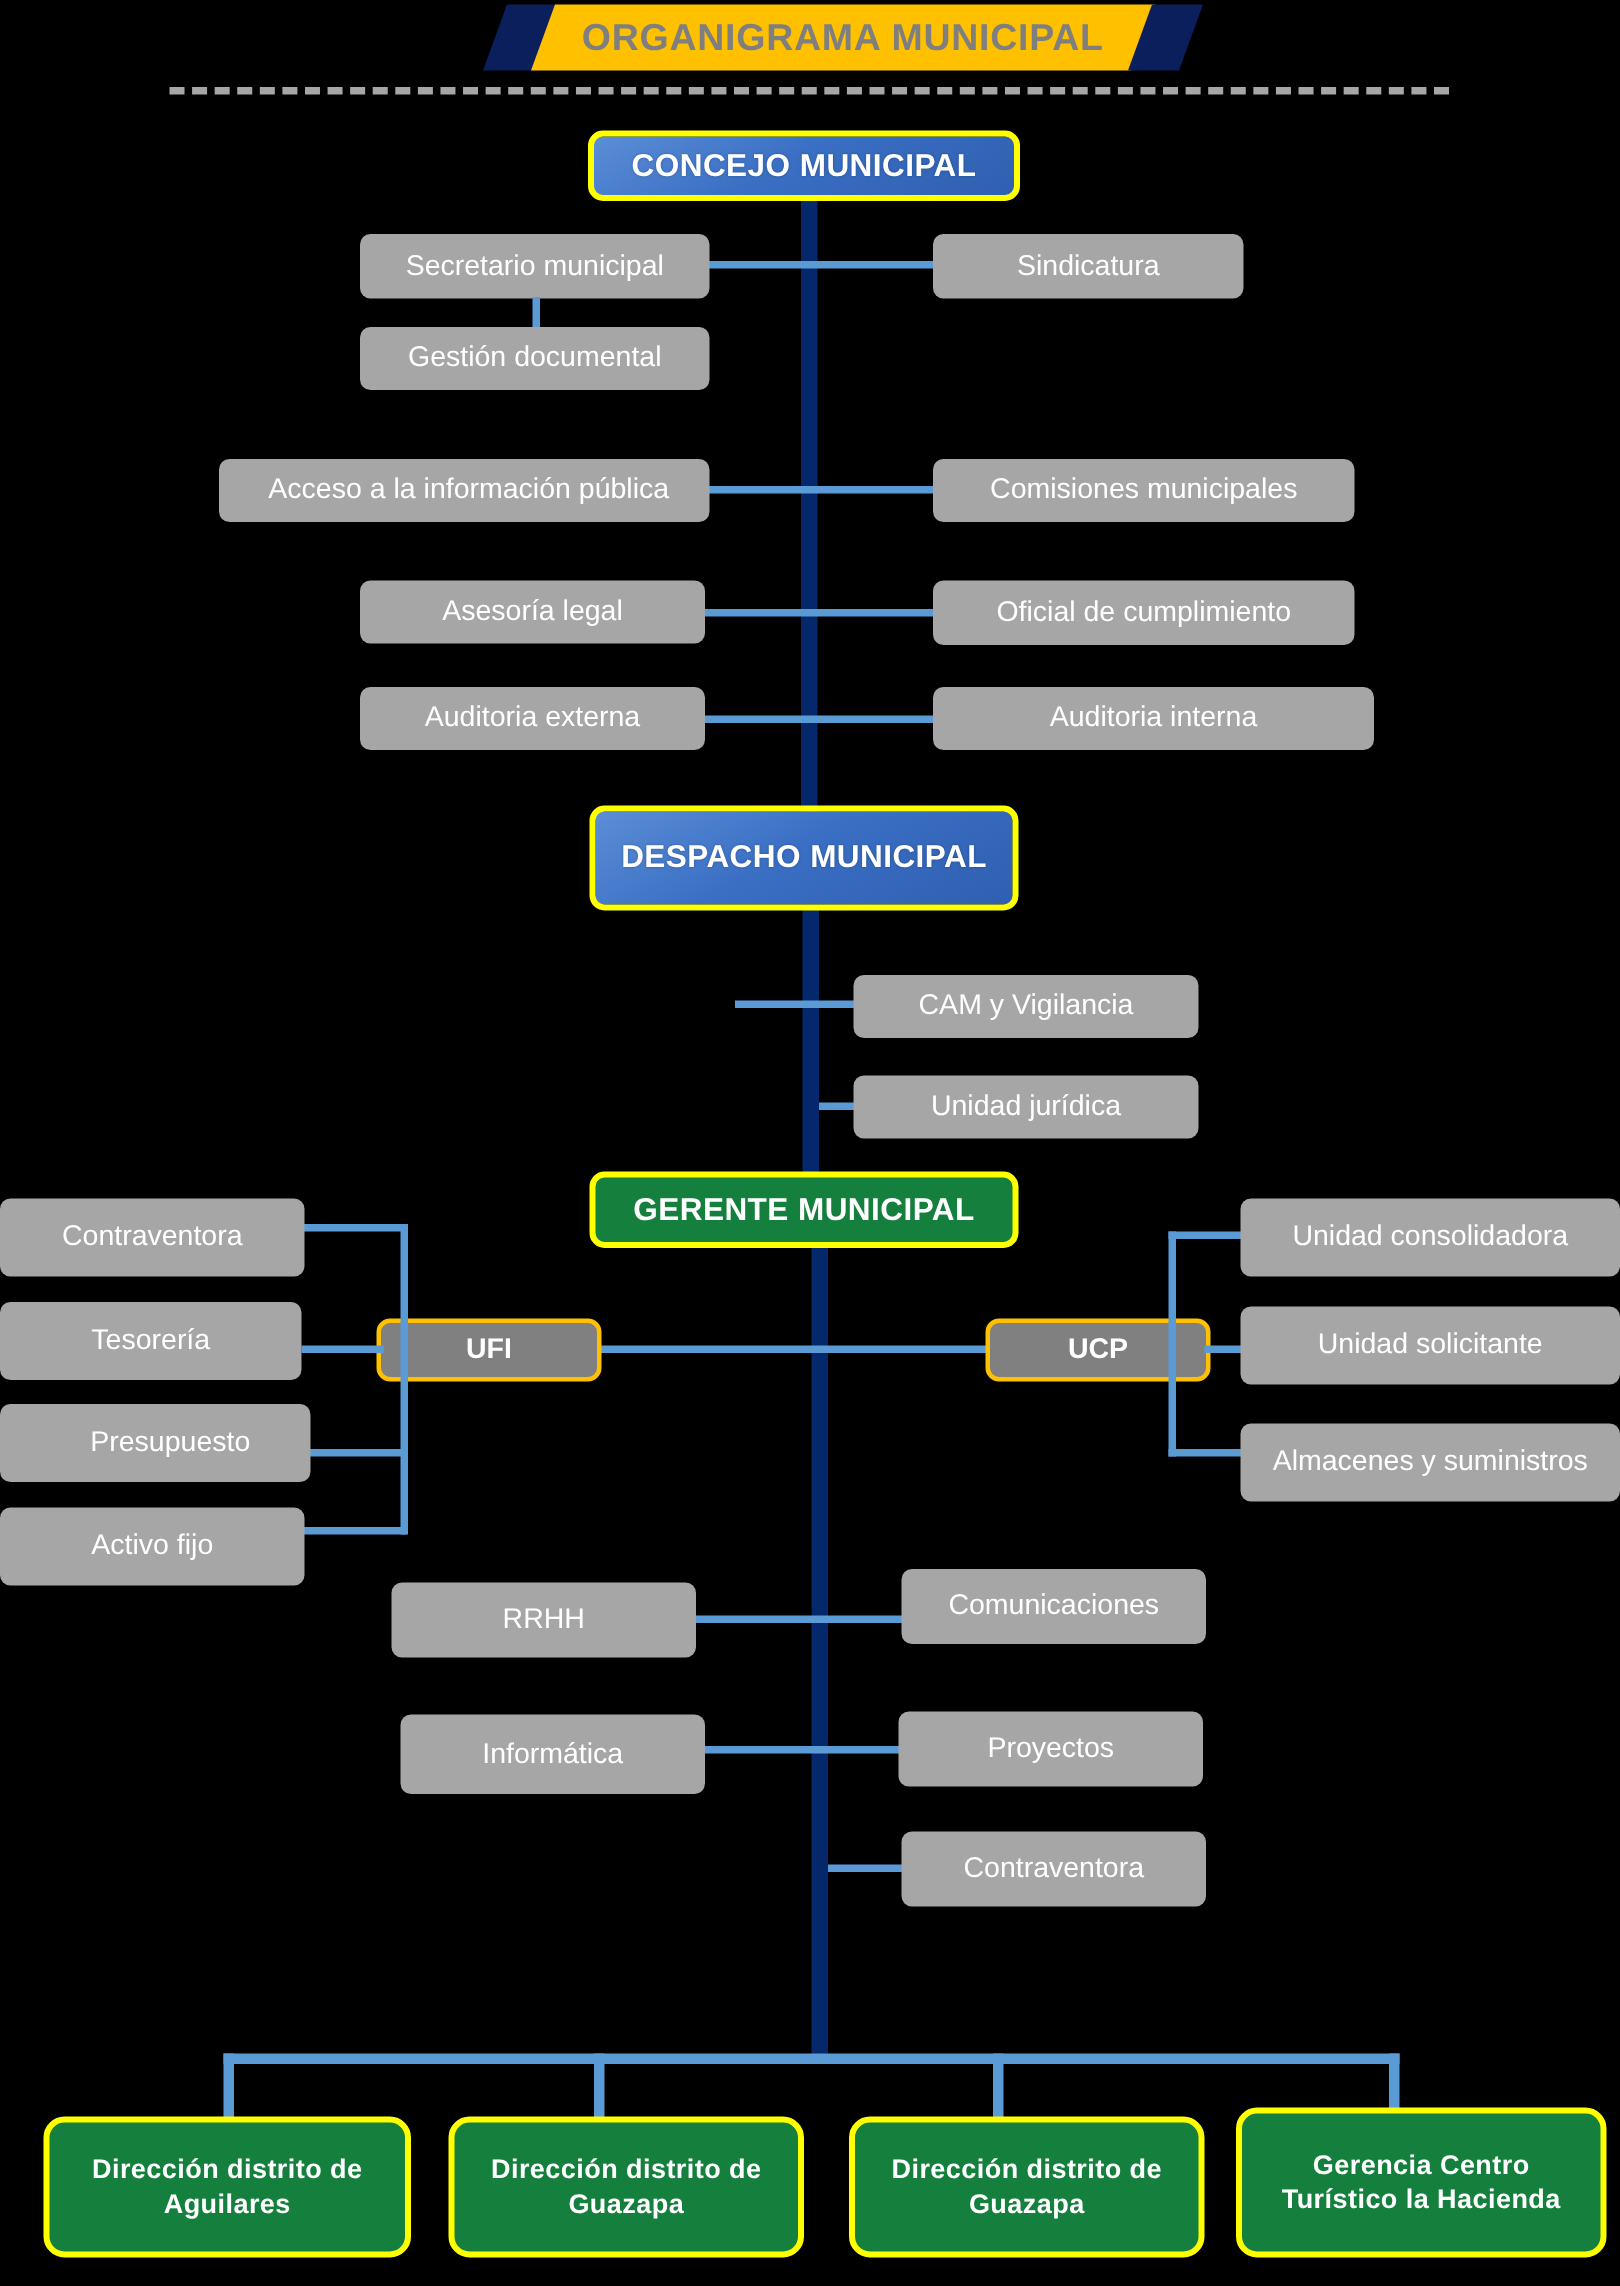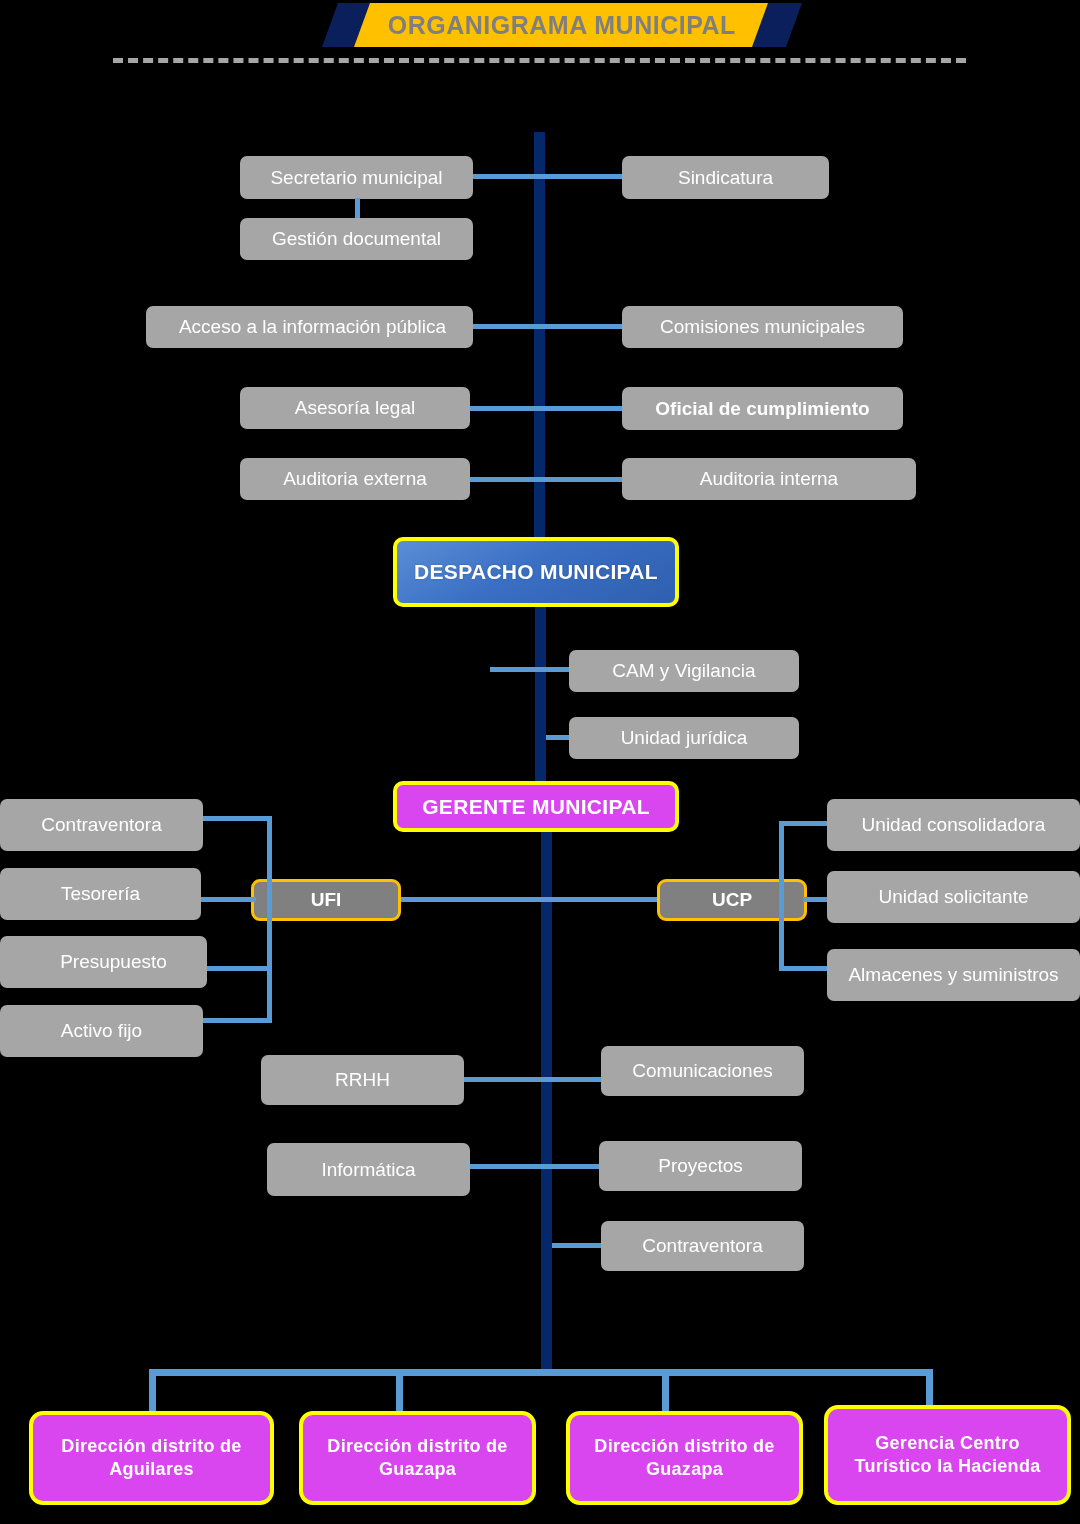--- a/index.html
+++ b/index.html
@@ -96,21 +96,21 @@
     border-radius:10px;
     font-size:21px;
     font-weight:bold;
     letter-spacing:0.3px;
     font-stretch:condensed;
     text-shadow:0 0 2px rgba(0,0,0,.25);
   }
 
   
   .node.navy{
-    background:#d946ef;
+    background:#15803d;
     border:4px solid #ffff00;
     border-radius:10px;
     font-size:21px;
     font-weight:bold;
     letter-spacing:0.3px;
     font-stretch:condensed;
   }
   .node.navy.small{
     font-size:18px;
     line-height:1.3;
@@ -140,20 +140,23 @@
     </div>
     <div class="banner-skew-right"></div>
   </div>
 
   <div class="dashed-rule" style="left:113px;top:58px;width:853px;"></div>
 
   <div class="trunk" style="left:534px;top:132px;width:11px;height:410px;"></div>
   <div class="trunk" style="left:535px;top:605px;width:11px;height:178px;"></div>
   <div class="trunk" style="left:541px;top:830px;width:11px;height:545px;"></div>
 
+  <div class="node primary" style="left:392px;top:87px;width:288px;height:47px;">
+    <span>CONCEJO MUNICIPAL</span>
+  </div>
 
   <div class="link" style="left:472px;top:174px;width:160px;height:5px;"></div>
   <div class="node gray" style="left:240px;top:156px;width:233px;height:43px;">
     <span>Secretario municipal</span>
   </div>
   <div class="node gray" style="left:622px;top:156px;width:207px;height:43px;">
     <span>Sindicatura</span>
   </div>
 
   <div class="link" style="left:355px;top:198px;width:5px;height:22px;"></div>
@@ -166,21 +169,21 @@
     <span>Acceso a la información pública</span>
   </div>
   <div class="node gray" style="left:622px;top:306px;width:281px;height:42px;">
     <span>Comisiones municipales</span>
   </div>
 
   <div class="link" style="left:469px;top:406px;width:163px;height:5px;"></div>
   <div class="node gray" style="left:240px;top:387px;width:230px;height:42px;">
     <span>Asesoría legal</span>
   </div>
-  <div class="node gray" style="left:622px;top:387px;width:281px;height:43px;font-weight:bold;">
+  <div class="node gray" style="left:622px;top:387px;width:281px;height:43px;">
     <span>Oficial de cumplimiento</span>
   </div>
 
   <div class="link" style="left:469px;top:477px;width:163px;height:5px;"></div>
   <div class="node gray" style="left:240px;top:458px;width:230px;height:42px;">
     <span>Auditoria externa</span>
   </div>
   <div class="node gray" style="left:622px;top:458px;width:294px;height:42px;">
     <span>Auditoria interna</span>
   </div>

